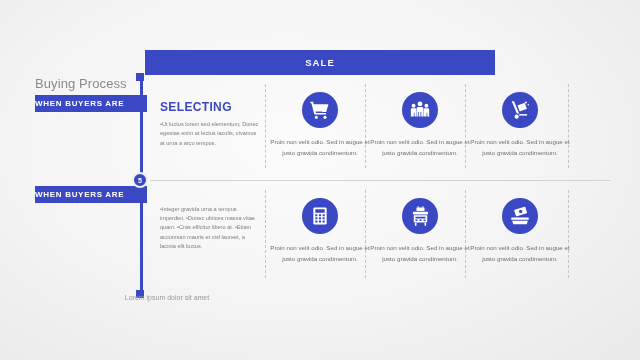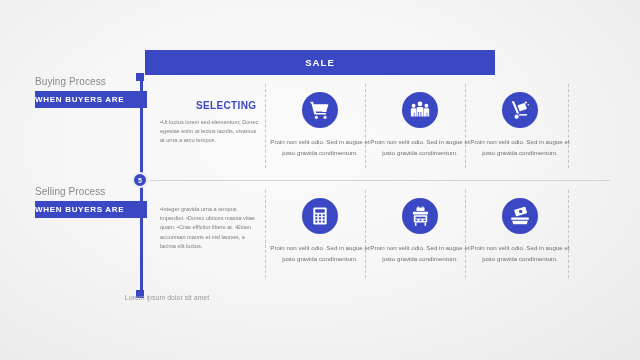--- a/index.html
+++ b/index.html
@@ -36,21 +36,21 @@
     font-weight: bold;
     letter-spacing: 1.1px;
   }
 
   
   .process-group { position: absolute; left: 35px; width: 112px; }
   #group-buying { top: 76px; }
   #group-selling { top: 186px; }
 
   .process-caption {
-    font-size: 10px;
+    font-size: 13px;
     color: #8a8a8a;
     letter-spacing: .1px;
     margin-bottom: 4px;
     white-space: nowrap;
   }
   .process-chip {
     background: #3b48c3;
     color: #ffffff;
     font-size: 8px;
     font-weight: bold;
@@ -117,27 +117,26 @@
     text-align: center;
   }
 
   
   .section-block { position: absolute; left: 160px; width: 100px; }
   #section-top { top: 99px; }
   #section-bottom { top: 205px; }
 
   .section-title {
     color: #3b48c3;
-    font-size: 10px;
+    font-size: 12px;
     font-weight: bold;
     letter-spacing: .35px;
     line-height: 1.35;
     margin-bottom: 5px;
     white-space: pre-line;
-    margin-left: 36px;
   }
   .section-bullets {
     font-size: 5.6px;
     line-height: 1.65;
     color: #7e7e7e;
   }
 
   
   .col-sep {
     position: absolute;
@@ -176,21 +175,20 @@
 <div id="title-bar">
   <span class="title-text">SALE</span>
 </div>
 
 <div class="process-group" id="group-buying">
   <div class="process-caption">Buying Process</div>
   <div class="process-chip">WHEN BUYERS ARE</div>
 </div>
 
 <div class="process-group" id="group-selling">
-  <div class="process-caption">Selling Process</div>
   <div class="process-chip">WHEN BUYERS ARE</div>
 </div>
 
 <div id="timeline"></div>
 <div class="timeline-cap" id="timeline-cap-top"></div>
 <div class="timeline-cap" id="timeline-cap-bottom"></div>
 <div id="timeline-node">5</div>
 <div id="divider-line"></div>
 <div id="timeline-footnote">Lorem ipsum
 dolor sit amet</div>

